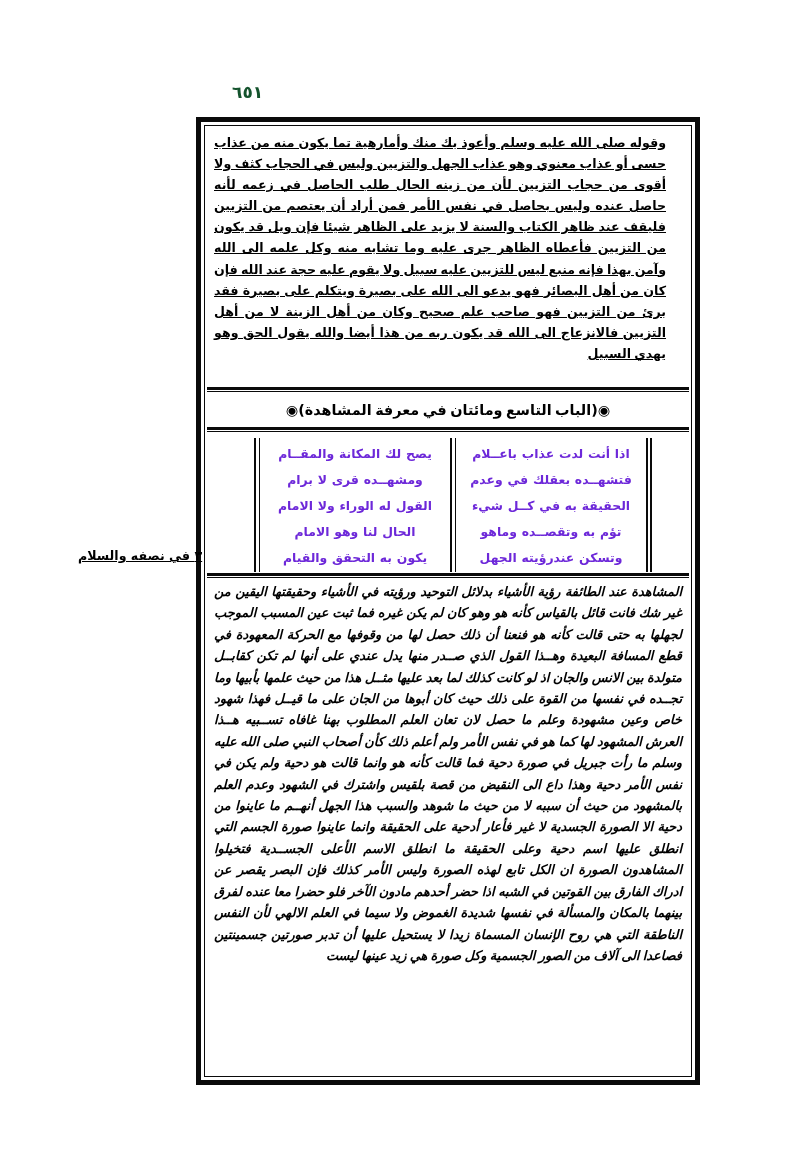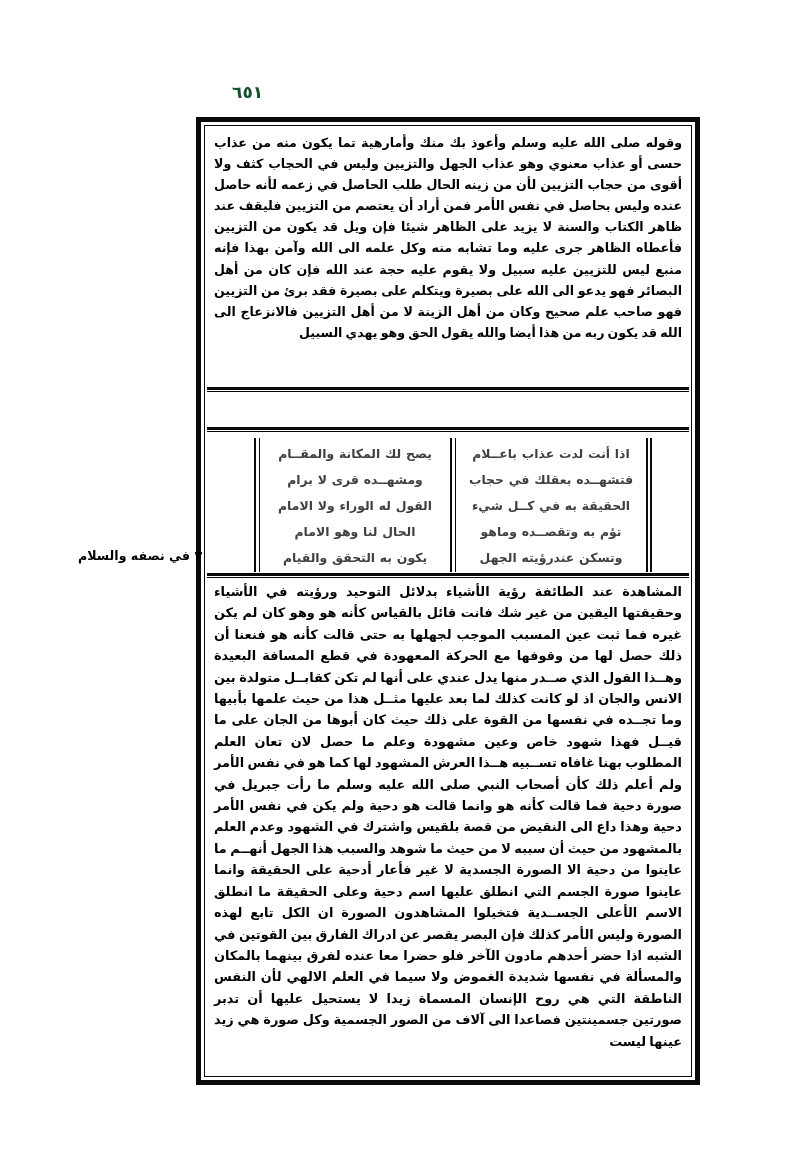--- a/index.html
+++ b/index.html
@@ -67,23 +67,24 @@
     padding: 0 9px;
     -webkit-font-smoothing: none;
   }
   .prose p {
     margin: 0;
   }
 
   .block-top {
     position: absolute;
     left: 0;
-    right: 0;
+    right: 16px;
     top: 6px;
     height: 252px;
+    text-decoration: underline;
   }
   .block-top .prose {
     font-size: 12.6px;
     line-height: 21.1px;
   }
 
   
   .rule-double {
     position: absolute;
     left: 2px;
@@ -137,21 +138,21 @@
     table-layout: fixed;
   }
   .verse-table td {
     padding: 0;
     vertical-align: middle;
     text-align: center;
     font-size: 12.4px;
     font-weight: bold;
     letter-spacing: -0.3px;
     word-spacing: 0.5px;
-    color: #404040;
+    color: #6d28d9;
     white-space: nowrap;
   }
   .verse-col-divider {
     width: 10px;
     position: relative;
   }
   .verse-col-divider .dbl {
     position: absolute;
     top: -2px;
     bottom: -2px;
@@ -183,53 +184,56 @@
   .block-body {
     position: absolute;
     left: 0;
     right: 0;
     top: 455px;
     bottom: 8px;
   }
   .block-body .prose {
     font-size: 12.9px;
     line-height: 21.4px;
+    font-style: italic;
   }
 
   
   .margin-note {
     position: absolute;
     left: 78px;
     top: 548px;
     width: 150px;
     direction: rtl;
     text-align: left;
     font-size: 12.6px;
     font-weight: bold;
     letter-spacing: -0.3px;
     color: #000000;
     white-space: nowrap;
+    text-decoration: underline;
   }
 </style>
 </head>
 <body>
 
 <div class="page-number">٦٥١</div>
 
 <div class="page-frame">
   <div class="page-frame-inner">
 
     <div class="block-top">
       <div class="prose">
         <p>وقوله صلى الله عليه وسلم وأعوذ بك منك وأمارهية تما يكون منه من عذاب حسى أو عذاب معنوي وهو عذاب الجهل والتزيين وليس في الحجاب كثف ولا أقوى من حجاب التزيين لأن من زينه الحال طلب الحاصل في زعمه لأنه حاصل عنده وليس بحاصل في نفس الأمر فمن أراد أن يعتصم من التزيين فليقف عند ظاهر الكتاب والسنة لا يزيد على الظاهر شيئا فإن ويل قد يكون من التزيين فأعطاه الظاهر جرى عليه وما تشابه منه وكل علمه الى الله وآمن بهذا فإنه منبع ليس للتزيين عليه سبيل ولا يقوم عليه حجة عند الله فإن كان من أهل البصائر فهو يدعو الى الله على بصيرة ويتكلم على بصيرة فقد برئ من التزيين فهو صاحب علم صحيح وكان من أهل الزينة لا من أهل التزيين فالانزعاج الى الله قد يكون ربه من هذا أيضا والله يقول الحق وهو يهدي السبيل</p>
       </div>
     </div>
 
     <div class="rule-double rule-above-title"></div>
 
+    <div class="chapter-title">◉(الباب التاسع ومائتان في معرفة المشاهدة)◉</div>
 
     <div class="rule-double rule-below-title"></div>
 
     <div class="verse-table-wrap">
       <table class="verse-table">
         <tbody>
             <tr>
           <td class="verse-edge right">
                 <span class="dbl a"></span>
                 <span class="dbl b"></span>
@@ -243,21 +247,21 @@
           <td class="verse-edge left">
                 <span class="dbl a"></span>
                 <span class="dbl b"></span>
               </td>
         </tr>
         <tr>
           <td class="verse-edge right">
                 <span class="dbl a"></span>
                 <span class="dbl b"></span>
               </td>
-          <td>فتشهــده بعقلك في حجاب</td>
+          <td>فتشهــده بعقلك في وعدم</td>
           <td class="verse-col-divider">
                 <span class="dbl a"></span>
                 <span class="dbl b"></span>
               </td>
           <td>ومشهــده قرى لا برام</td>
           <td class="verse-edge left">
                 <span class="dbl a"></span>
                 <span class="dbl b"></span>
               </td>
         </tr>

